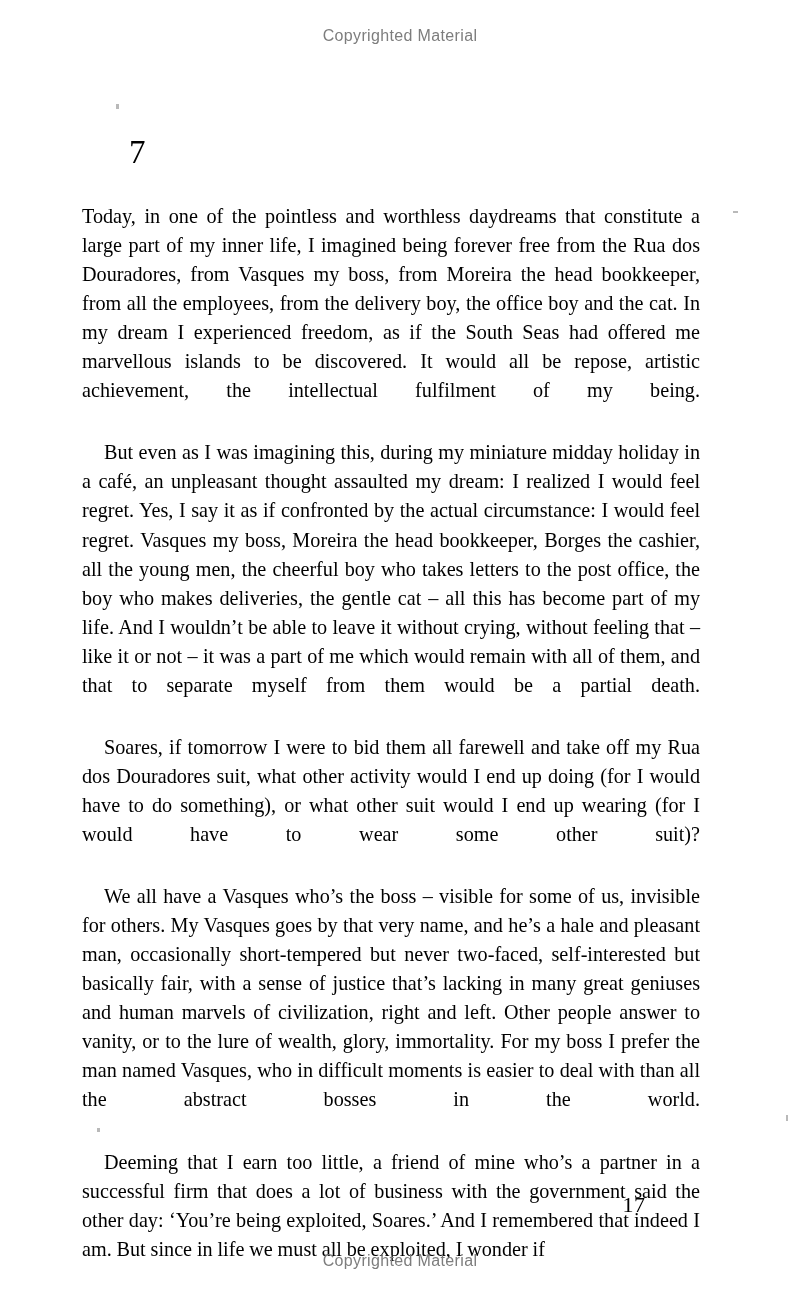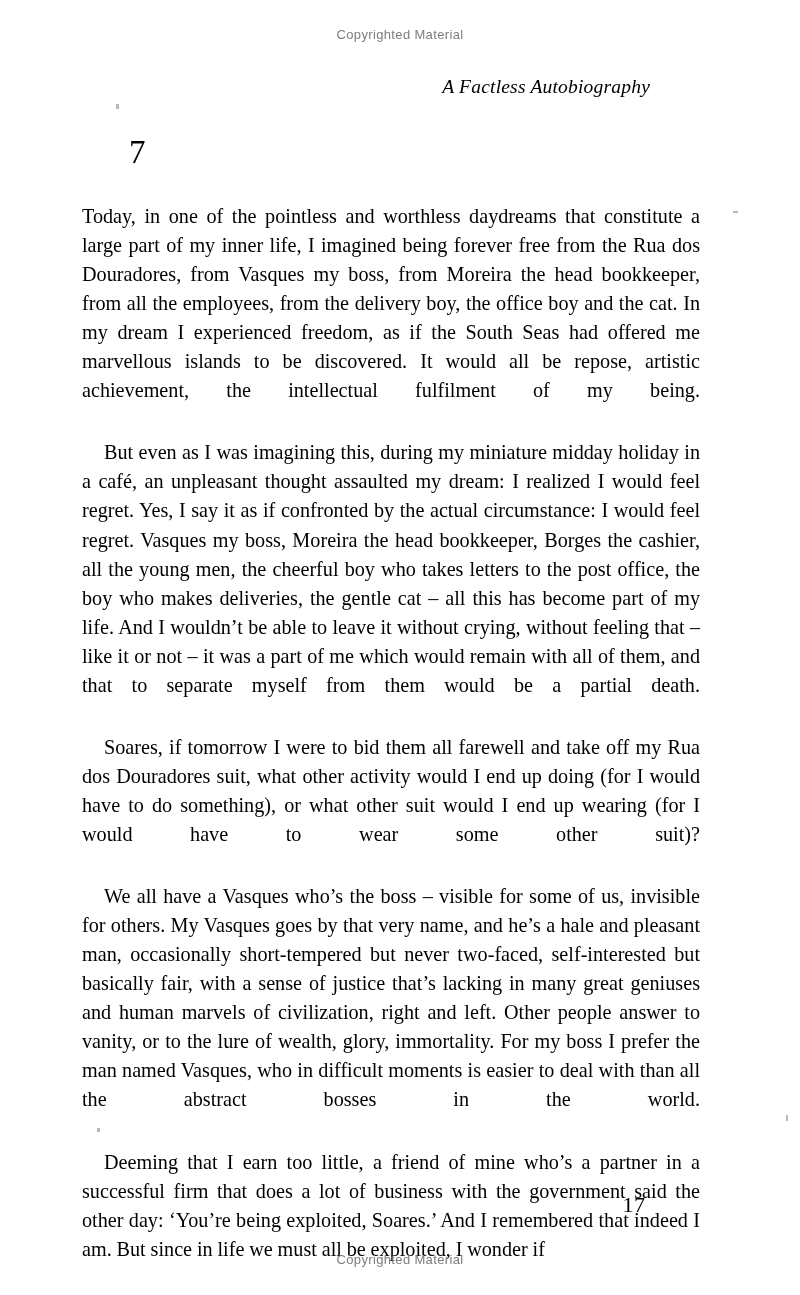--- a/index.html
+++ b/index.html
@@ -20,21 +20,21 @@
     margin: 0 auto;
   }
 
   
   .watermark {
     position: absolute;
     left: 0;
     width: 800px;
     text-align: center;
     font-family: "Liberation Sans", "DejaVu Sans", sans-serif;
-    font-size: 13px;
+    font-size: 16px;
     letter-spacing: 0.35px;
     color: #7d7d7d;
     white-space: nowrap;
   }
   .watermark-top { top: 27px; }
   .watermark-bottom { top: 1252px; }
 
   
   .running-head {
     position: absolute;
@@ -115,21 +115,20 @@
   .speck-c { left: 97px; top: 1128px; width: 3px; height: 4px; }
   .speck-d { left: 786px; top: 1115px; width: 2px; height: 6px; }
 </style>
 </head>
 <body>
 
 <div class="page">
 
   <div class="watermark watermark-top">Copyrighted Material</div>
 
-  <div class="running-head">A Factless Autobiography</div>
 
   <div class="chapter-number">7</div>
 
   <div class="body-block">
     <p>Today, in one of the pointless and worthless daydreams that constitute a large part of my inner life, I imagined being forever free from the Rua dos Douradores, from Vasques my boss, from Moreira the head bookkeeper, from all the employees, from the delivery boy, the office boy and the cat. In my dream I experienced freedom, as if the South Seas had offered me marvellous islands to be discovered. It would all be repose, artistic achievement, the intellectual fulfilment of my being.</p>
     <p class="indented">But even as I was imagining this, during my miniature midday holiday in a café, an unpleasant thought assaulted my dream: I realized I would feel regret. Yes, I say it as if confronted by the actual circumstance: I would feel regret. Vasques my boss, Moreira the head bookkeeper, Borges the cashier, all the young men, the cheerful boy who takes letters to the post office, the boy who makes deliveries, the gentle cat – all this has become part of my life. And I wouldn’t be able to leave it without crying, without feeling that – like it or not – it was a part of me which would remain with all of them, and that to separate myself from them would be a partial death.</p>
     <p class="indented">Soares, if tomorrow I were to bid them all farewell and take off my Rua dos Douradores suit, what other activity would I end up doing (for I would have to do something), or what other suit would I end up wearing (for I would have to wear some other suit)?</p>
     <p class="indented">We all have a Vasques who’s the boss – visible for some of us, invisible for others. My Vasques goes by that very name, and he’s a hale and pleasant man, occasionally short-tempered but never two-faced, self-interested but basically fair, with a sense of justice that’s lacking in many great geniuses and human marvels of civilization, right and left. Other people answer to vanity, or to the lure of wealth, glory, immortality. For my boss I prefer the man named Vasques, who in difficult moments is easier to deal with than all the abstract bosses in the world.</p>
     <p class="indented full-last">Deeming that I earn too little, a friend of mine who’s a partner in a successful firm that does a lot of business with the government said the other day: ‘You’re being exploited, Soares.’ And I remembered that indeed I am. But since in life we must all be exploited, I wonder if</p>
   </div>

